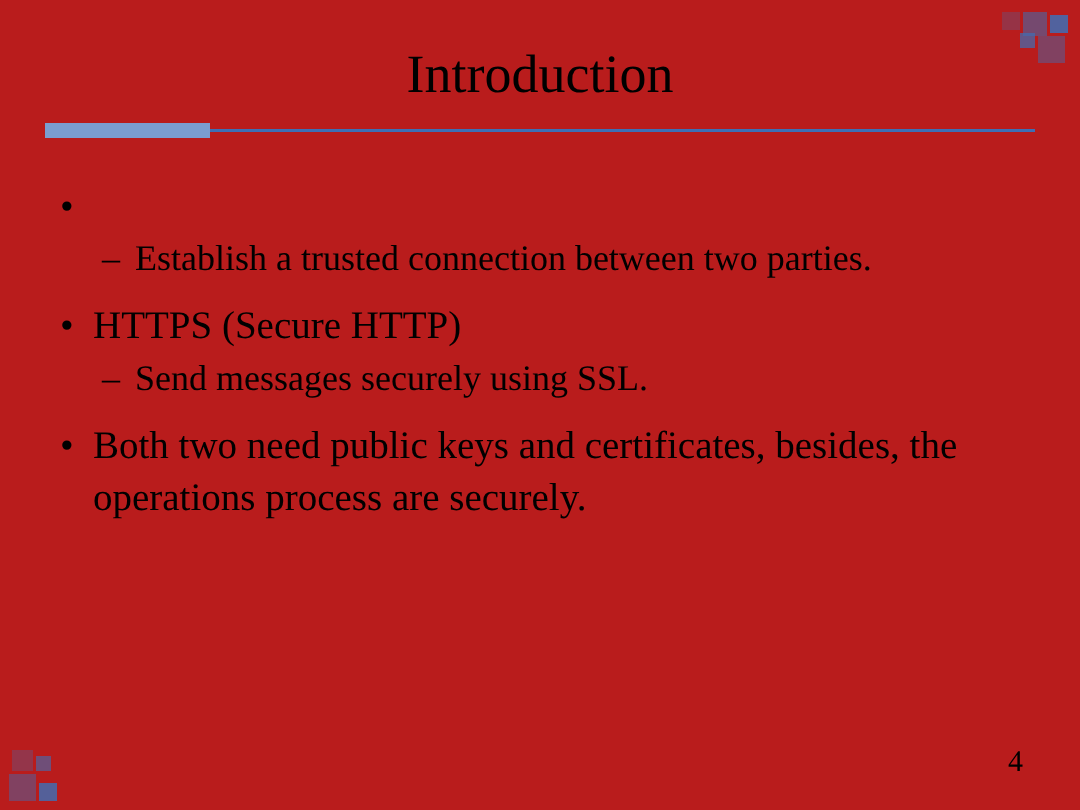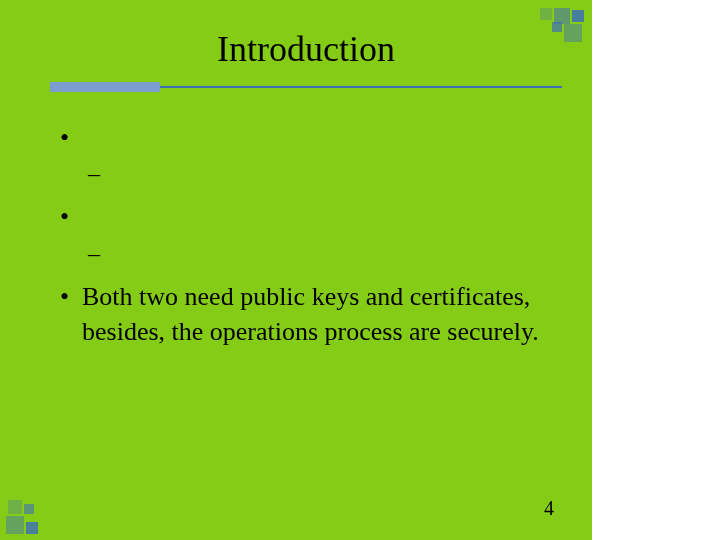--- a/index.html
+++ b/index.html
@@ -3,25 +3,24 @@
   <meta charset="utf-8">
   <style>
     * { margin: 0; padding: 0; box-sizing: border-box; }
     html, body { width: 720px; height: 540px; overflow: hidden; }
     body {
       font-family: "Times New Roman", Times, serif;
       background: #ffffff;
       position: relative;
     }
     .slide {
-      width: 592px;
+      width: 720px;
       height: 540px;
       position: relative;
-      background: #84cc16;
-      padding-left: 20px;
+      background: #b91c1c;
     }
     
     .deco-tr {
       position: absolute;
       top: 8px;
       right: 8px;
       width: 70px;
       height: 40px;
     }
     .deco-tr .sq {
@@ -130,27 +129,30 @@
     <div class="title-underline-thick"></div>
   </div>
 
   <div class="content">
 
     <div class="bullet">
       <span class="dot">•</span>
     </div>
     <div class="subbullet">
       <span class="dash">–</span>
+      <span>Establish a trusted connection between two parties.</span>
     </div>
 
     <div class="bullet">
       <span class="dot">•</span>
+      <span>HTTPS (Secure HTTP)</span>
     </div>
     <div class="subbullet">
       <span class="dash">–</span>
+      <span>Send messages securely using SSL.</span>
     </div>
 
     <div class="bullet">
       <span class="dot">•</span>
       <span>Both two need public keys and certificates, besides, the operations process are securely.</span>
     </div>
 
   </div>
 
   <div class="pagenum">4</div>

